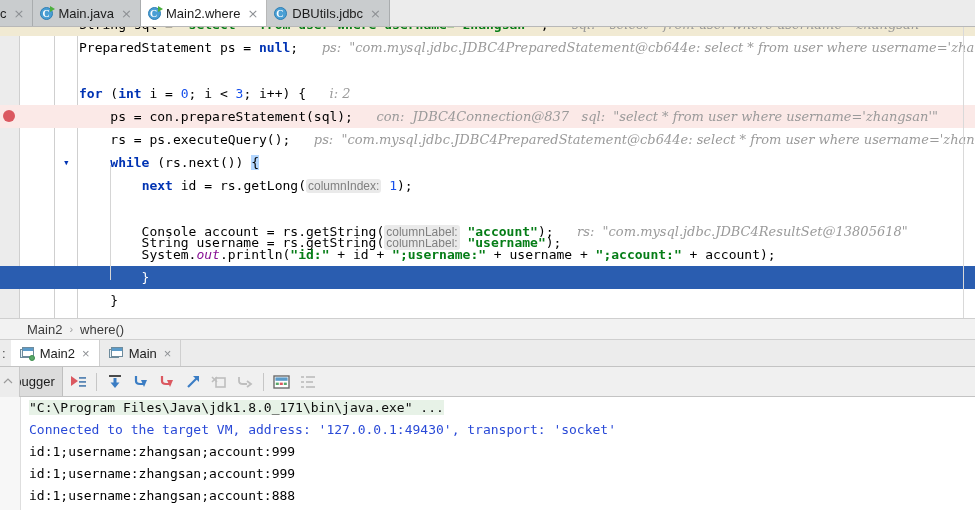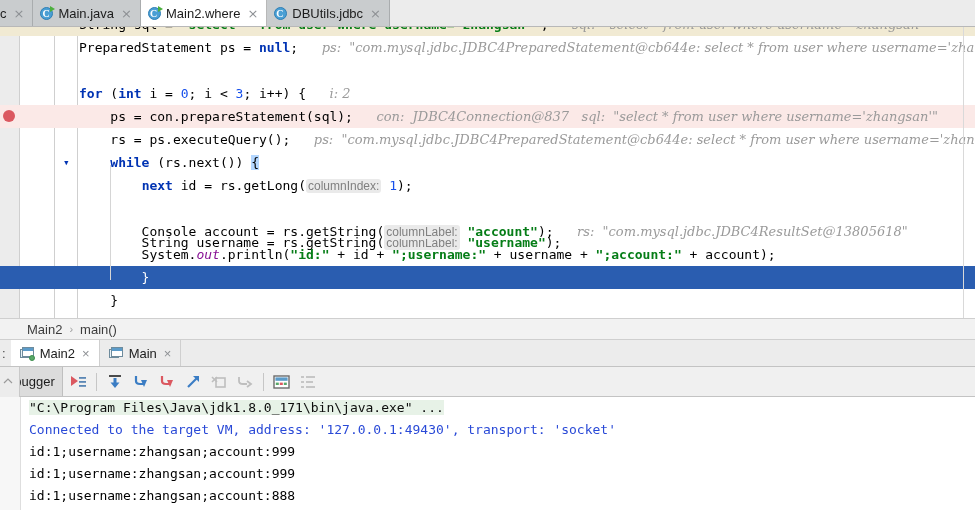--- a/index.html
+++ b/index.html
@@ -257,21 +257,21 @@
         <div class="line" style="top: 285px;"><span class="txt"><span class="plain">    con.commit();</span></span></div>
         <div class="indentguide" style="left: 110px; top: 138px; height: 115px;"></div>
         <div class="foldmark" style="left: 63px; top: 124px; line-height: 23px;">▾</div>
       </div>
     <div class="rmargin"></div>
   </div>
 
   <div class="breadcrumb" id="breadcrumb">
       <span>Main2</span>
       <span class="sep">›</span>
-      <span>main()</span>
+      <span>where()</span>
     </div>
 
   <div class="runtabs" id="runtabs">
       <div class="colon">:</div>
       <div class="rtab active">
         <span class="rticon">
           <span class="win2"></span>
           <span class="win"></span>
           <span class="dot"></span>
         </span>

